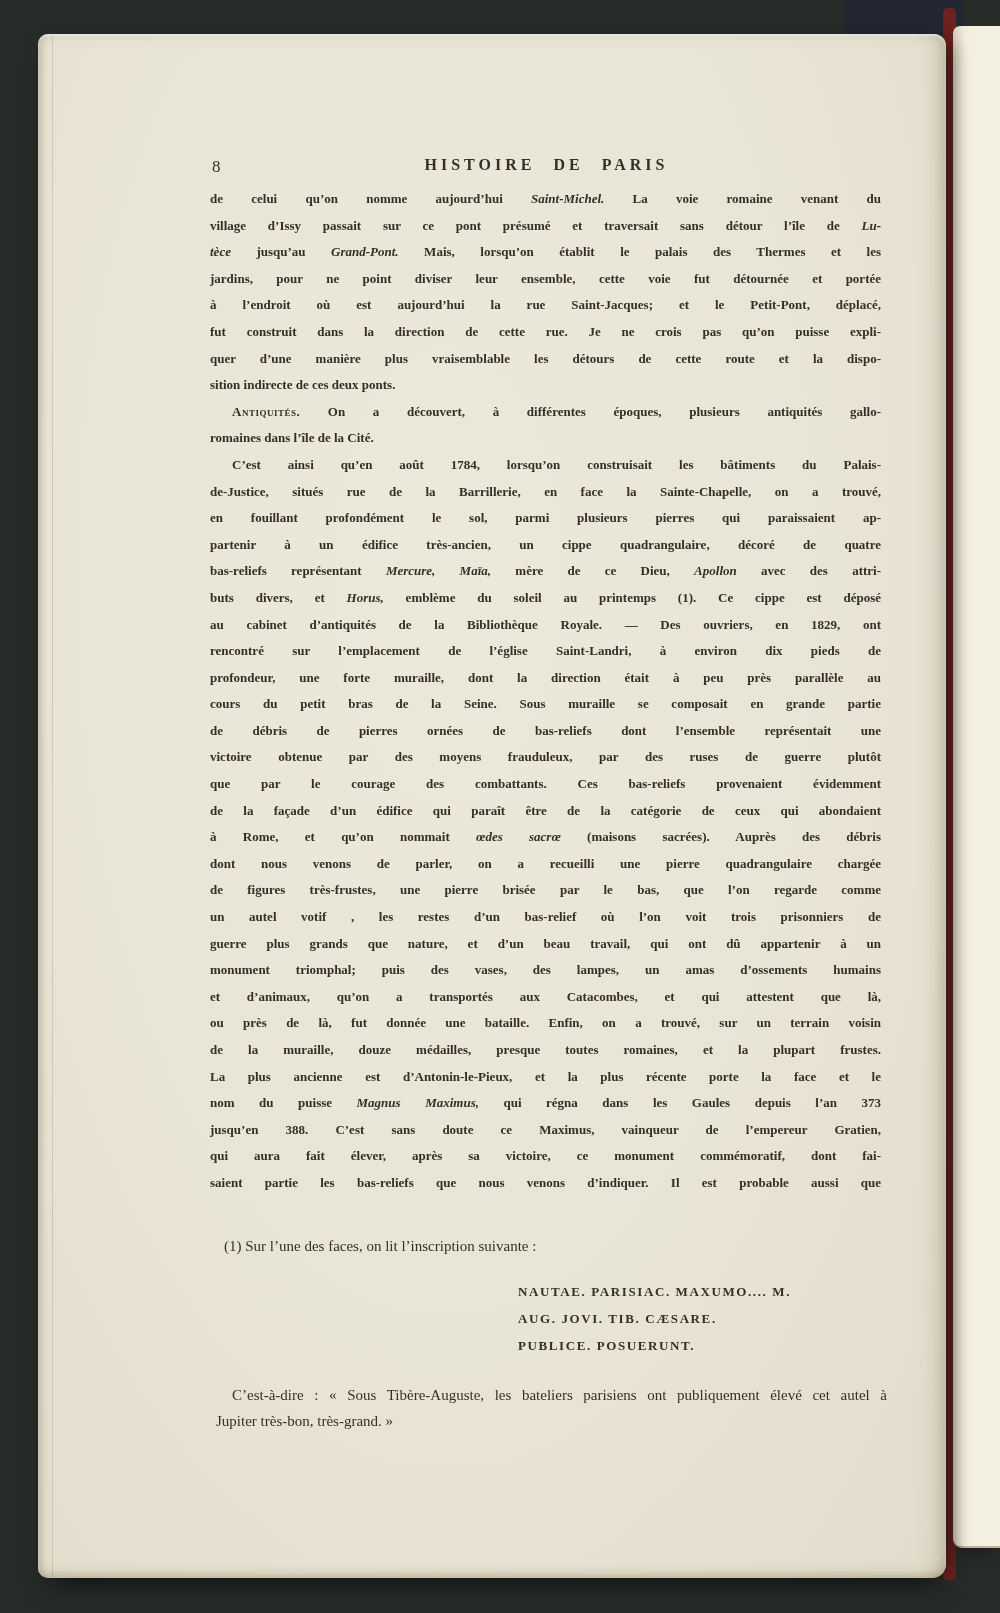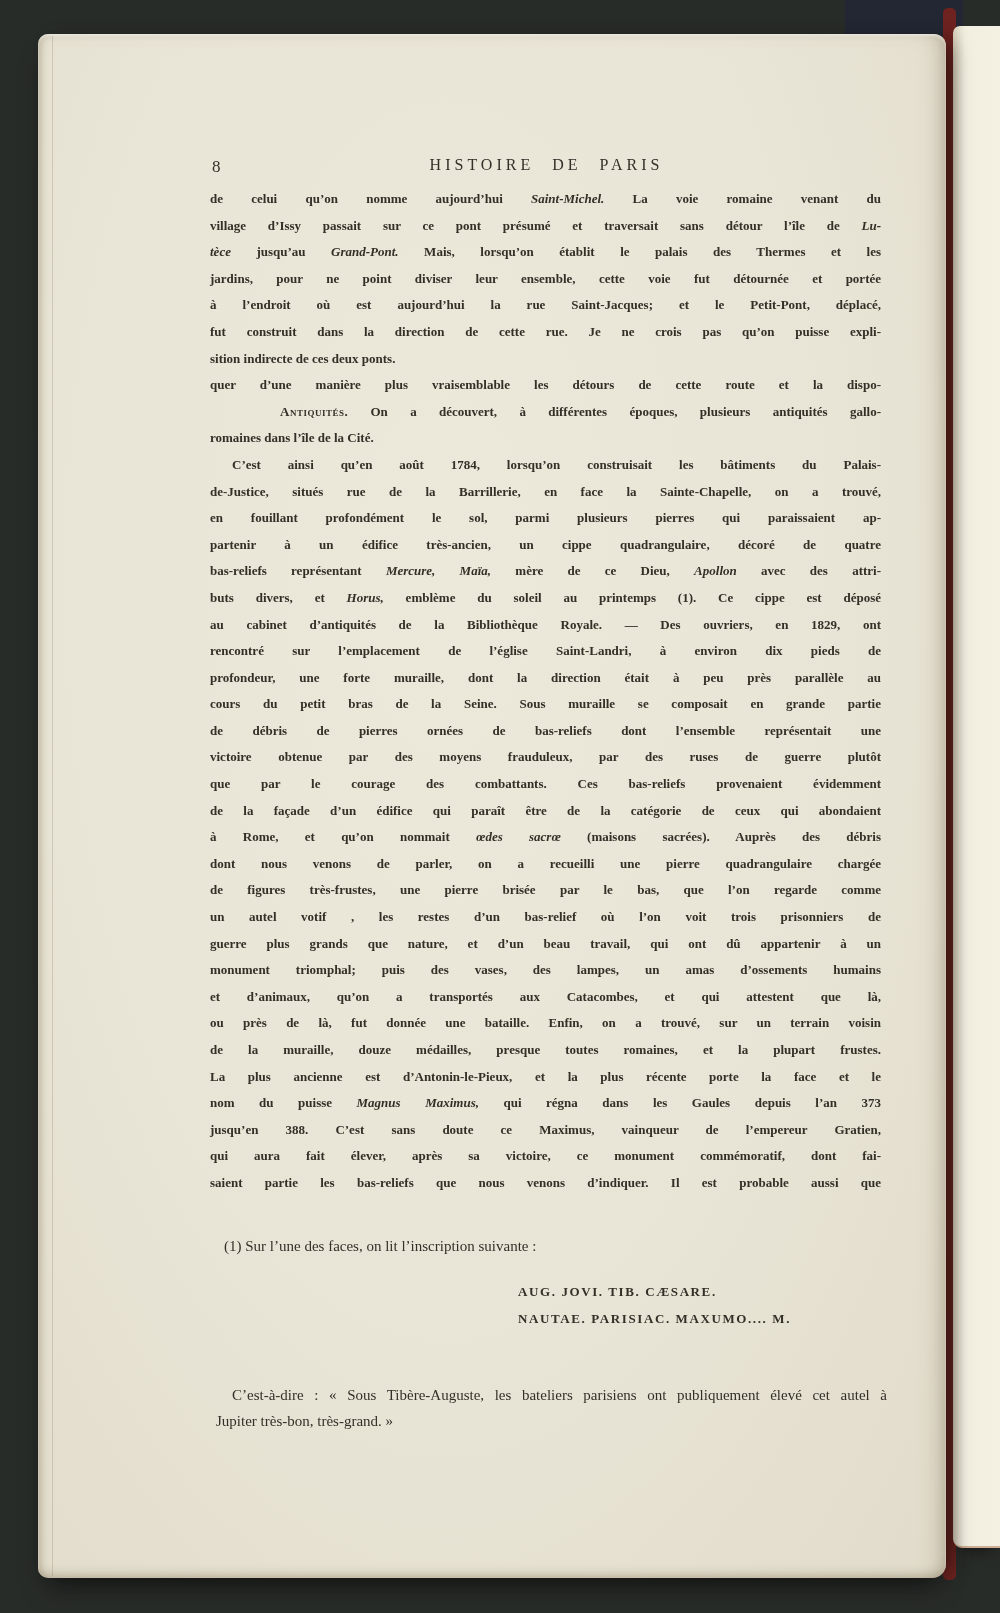--- a/index.html
+++ b/index.html
@@ -38,32 +38,32 @@
   }
   .page::before{ 
     content:"";position:absolute;left:14px;top:2px;bottom:2px;width:1px;
     background:rgba(120,100,70,.22);
   }
 
   .header{position:absolute;left:172px;top:122px;width:671px;height:28px;}
   .pagenum{position:absolute;left:2px;top:1px;font-size:17px;letter-spacing:1px;}
   .running{
     position:absolute;left:2px;right:0;top:0;text-align:center;
-    font-size:16px;letter-spacing:4px;word-spacing:10px;font-weight:400;
+    font-size:16px;letter-spacing:4px;word-spacing:10px;font-weight:700;
   }
 
   .bodytext{
     position:absolute;left:172px;top:152px;width:671px;
     font-size:13px;line-height:26.6px;font-weight:bold;
   }
   .line{display:block;text-align:justify;text-align-last:justify;}
   .line.last{text-align-last:left;}
   .line.ind{text-indent:22px;}
   .it{font-style:italic;}
-  .sc{font-variant:small-caps;letter-spacing:.5px;margin-left:48px;}
+  .sc{font-variant:small-caps;letter-spacing:.5px;}
 
   .footnote-intro{
     position:absolute;left:172px;top:1200px;width:671px;
     font-size:15px;line-height:24px;text-indent:14px;
   }
   .inscription{
     position:absolute;left:480px;top:1244px;
     font-size:13px;font-weight:700;letter-spacing:1.6px;line-height:27px;
   }
   .fn-trans{
@@ -87,22 +87,22 @@
     </div>
 
     <div class="bodytext" id="body-text">
         <div>
           <div class="line"><span>de celui qu’on nomme aujourd’hui </span><span class="it">Saint-Michel.</span><span> La voie romaine venant du</span></div>
           <div class="line"><span>village d’Issy passait sur ce pont présumé et traversait sans détour l’île de </span><span class="it">Lu-</span></div>
           <div class="line"><span class="it">tèce</span><span> jusqu’au </span><span class="it">Grand-Pont.</span><span> Mais, lorsqu’on établit le palais des Thermes et les</span></div>
           <div class="line"><span>jardins, pour ne point diviser leur ensemble, cette voie fut détournée et portée</span></div>
           <div class="line"><span>à l’endroit où est aujourd’hui la rue Saint-Jacques; et le Petit-Pont, déplacé,</span></div>
           <div class="line"><span>fut construit dans la direction de cette rue. Je ne crois pas qu’on puisse expli-</span></div>
+          <div class="line"><span>quer d’une manière plus vraisemblable les détours de cette route et la dispo-</span></div>
           <div class="line last"><span>sition indirecte de ces deux ponts.</span></div>
-          <div class="line"><span>quer d’une manière plus vraisemblable les détours de cette route et la dispo-</span></div>
         </div>
         <div>
           <div class="line ind"><span class="sc">Antiquités.</span><span> On a découvert, à différentes époques, plusieurs antiquités gallo-</span></div>
           <div class="line last"><span>romaines dans l’île de la Cité.</span></div>
         </div>
         <div>
           <div class="line ind"><span>C’est ainsi qu’en août 1784, lorsqu’on construisait les bâtiments du Palais-</span></div>
           <div class="line"><span>de-Justice, situés rue de la Barrillerie, en face la Sainte-Chapelle, on a trouvé,</span></div>
           <div class="line"><span>en fouillant profondément le sol, parmi plusieurs pierres qui paraissaient ap-</span></div>
           <div class="line"><span>partenir à un édifice très-ancien, un cippe quadrangulaire, décoré de quatre</span></div>
@@ -128,21 +128,22 @@
           <div class="line"><span>La plus ancienne est d’Antonin-le-Pieux, et la plus récente porte la face et le</span></div>
           <div class="line"><span>nom du puisse </span><span class="it">Magnus Maximus,</span><span> qui régna dans les Gaules depuis l’an 373</span></div>
           <div class="line"><span>jusqu’en 388. C’est sans doute ce Maximus, vainqueur de l’empereur Gratien,</span></div>
           <div class="line"><span>qui aura fait élever, après sa victoire, ce monument commémoratif, dont fai-</span></div>
           <div class="line"><span>saient partie les bas-reliefs que nous venons d’indiquer. Il est probable aussi que</span></div>
         </div>
       </div>
 
     <div class="footnote-intro">(1) Sur l’une des faces, on lit l’inscription suivante :</div>
     <div class="inscription" id="inscription">
+        <div>NAUTAE. PARISIAC. MAXUMO.... M.</div>
         <div>AUG. JOVI. TIB. CÆSARE.</div>
-        <div>NAUTAE. PARISIAC. MAXUMO.... M.</div>
+        <div>PUBLICE. POSUERUNT.</div>
       </div>
     <div class="fn-trans" id="fn-trans">
         <div class="line ind"><span>C’est-à-dire : « Sous Tibère-Auguste, les bateliers parisiens ont publiquement élevé cet autel à</span></div>
         <div class="line last"><span>Jupiter très-bon, très-grand. »</span></div>
       </div>
   </div>
 </div>
 
 </body></html>

